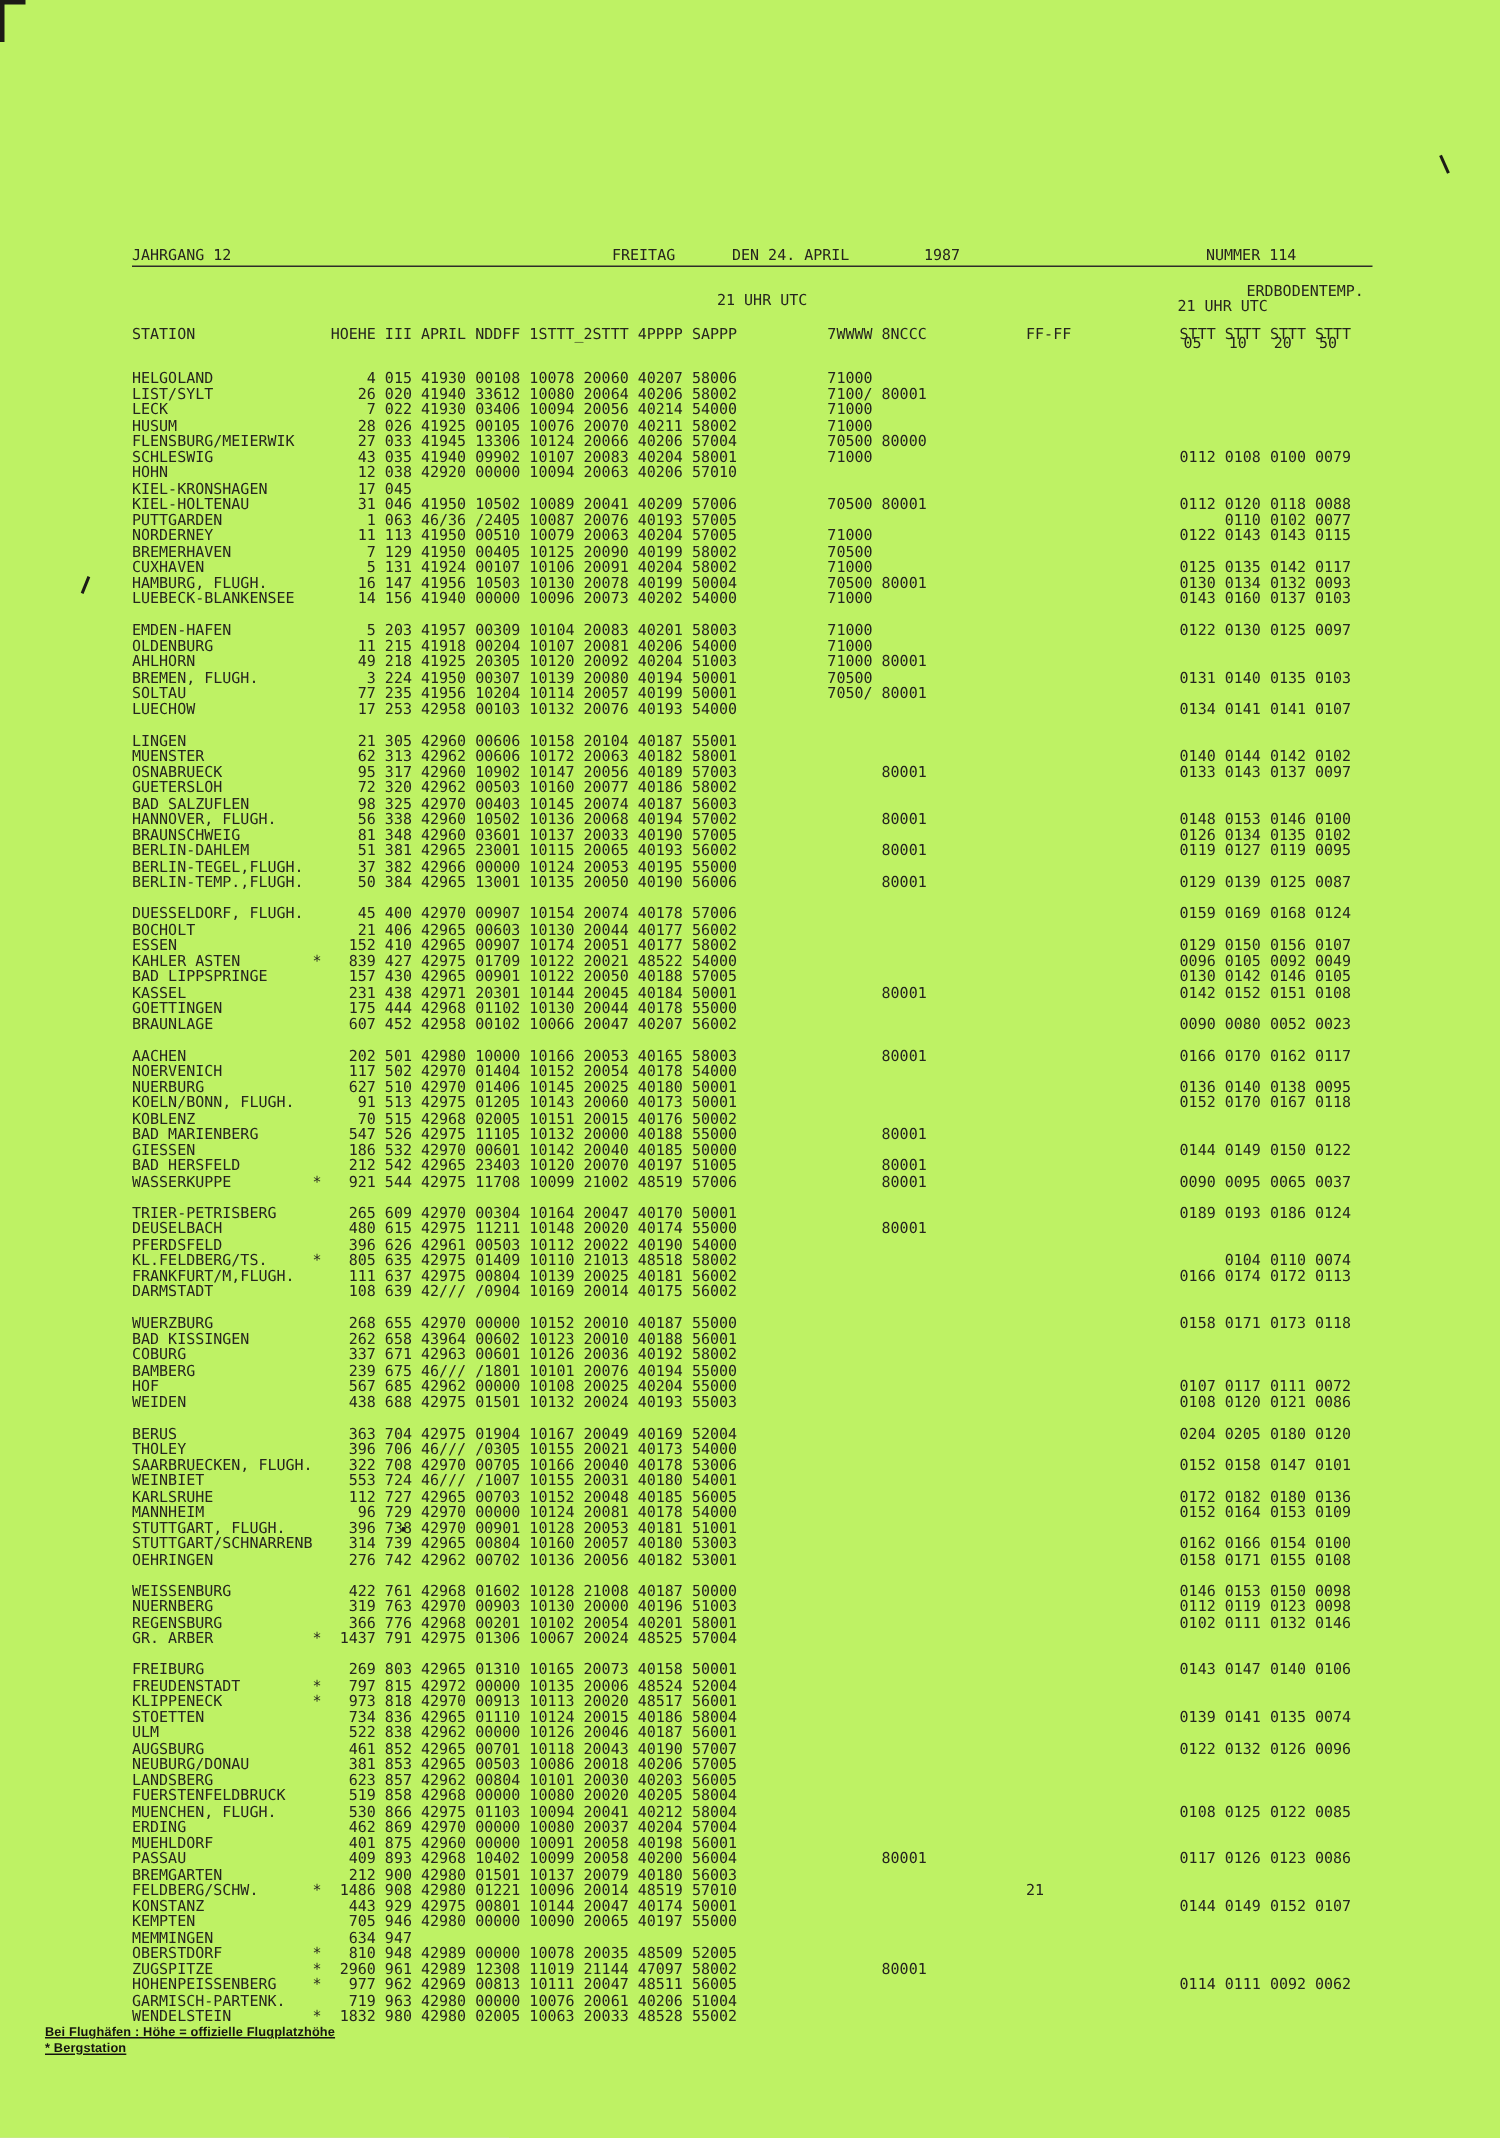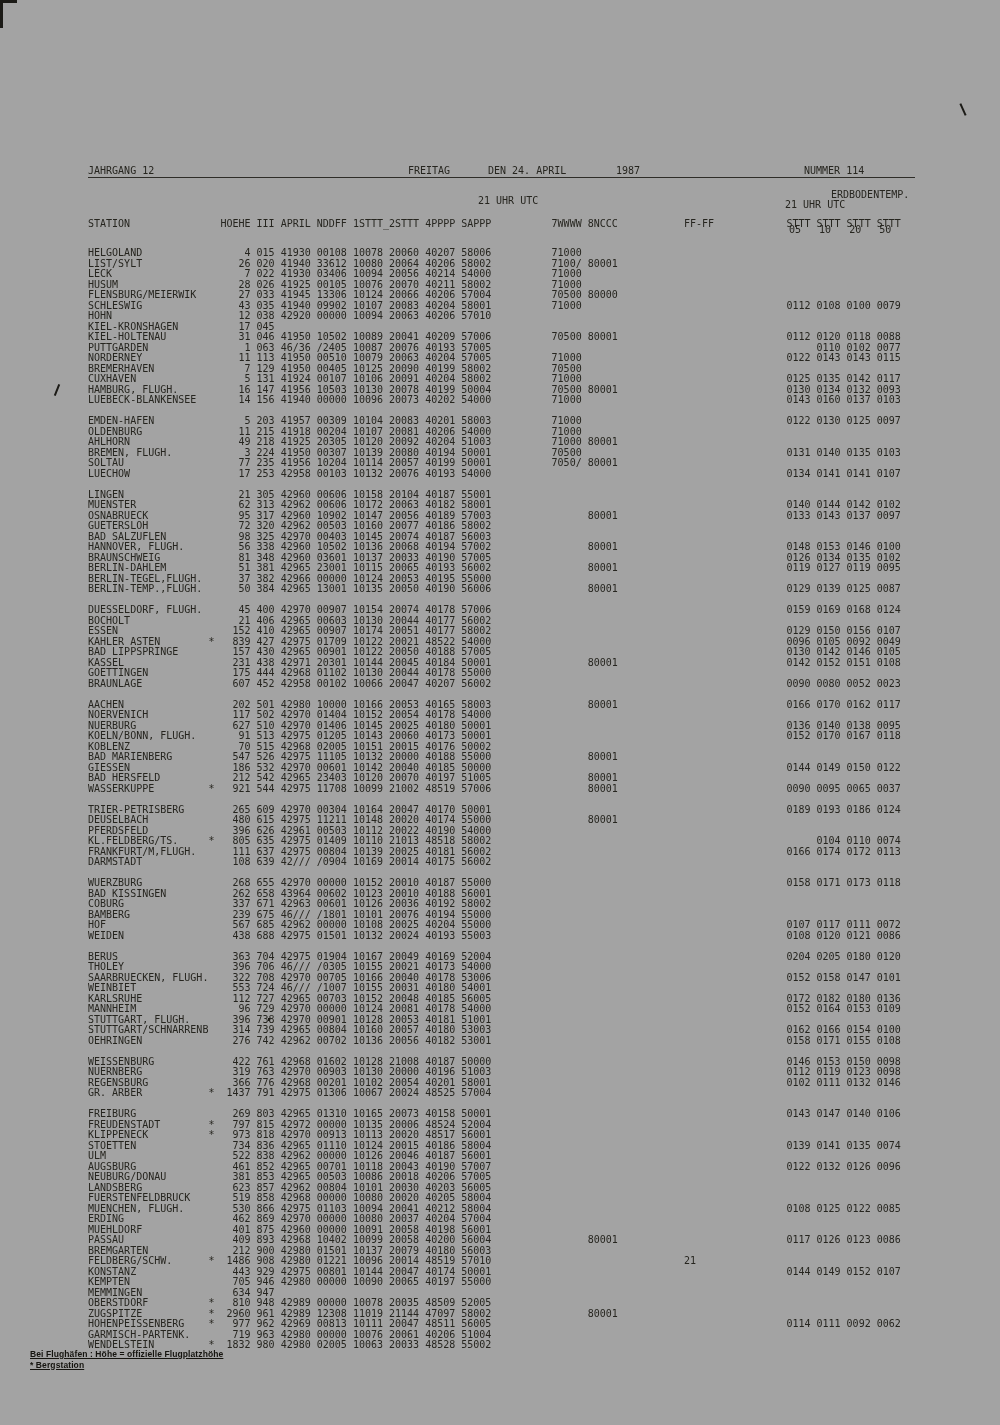--- a/index.html
+++ b/index.html
@@ -1,20 +1,20 @@
 <!DOCTYPE html>
 <html><head>
 <meta charset="utf-8">
 <style>
   * { margin:0; padding:0; box-sizing:border-box; }
   html,body { width:1000px; }
   body { background:#d9d8d4; font-family:"DejaVu Sans Mono", monospace; }
   .page {
     position:relative; width:1000px; height:1425px;
-    background:#a3a3a3; overflow:hidden; color:#26251f;
+    background:#bef264; overflow:hidden; color:#26251f;
   }
   .mono { font-family:"DejaVu Sans Mono", monospace; font-size:10px; line-height:10.5px; }
   .abs  { position:absolute; white-space:pre; }
   .rule { position:absolute; left:88px; top:177px; width:827px; border-top:1.6px solid #2e2d28; }
   .colheads { position:absolute; left:88px; top:219px; white-space:pre; font-size:10px; line-height:10.5px; }
   .rows { position:absolute; left:88px; top:248px; white-space:pre; font-size:10px; line-height:10.5px; }
   .footer {
     position:absolute; left:30px; top:1349px;
     font-family:"Liberation Sans", sans-serif; font-weight:bold;
     font-size:8.5px; line-height:10.5px; color:#15140f; letter-spacing:0.1px;text-decoration:underline;

